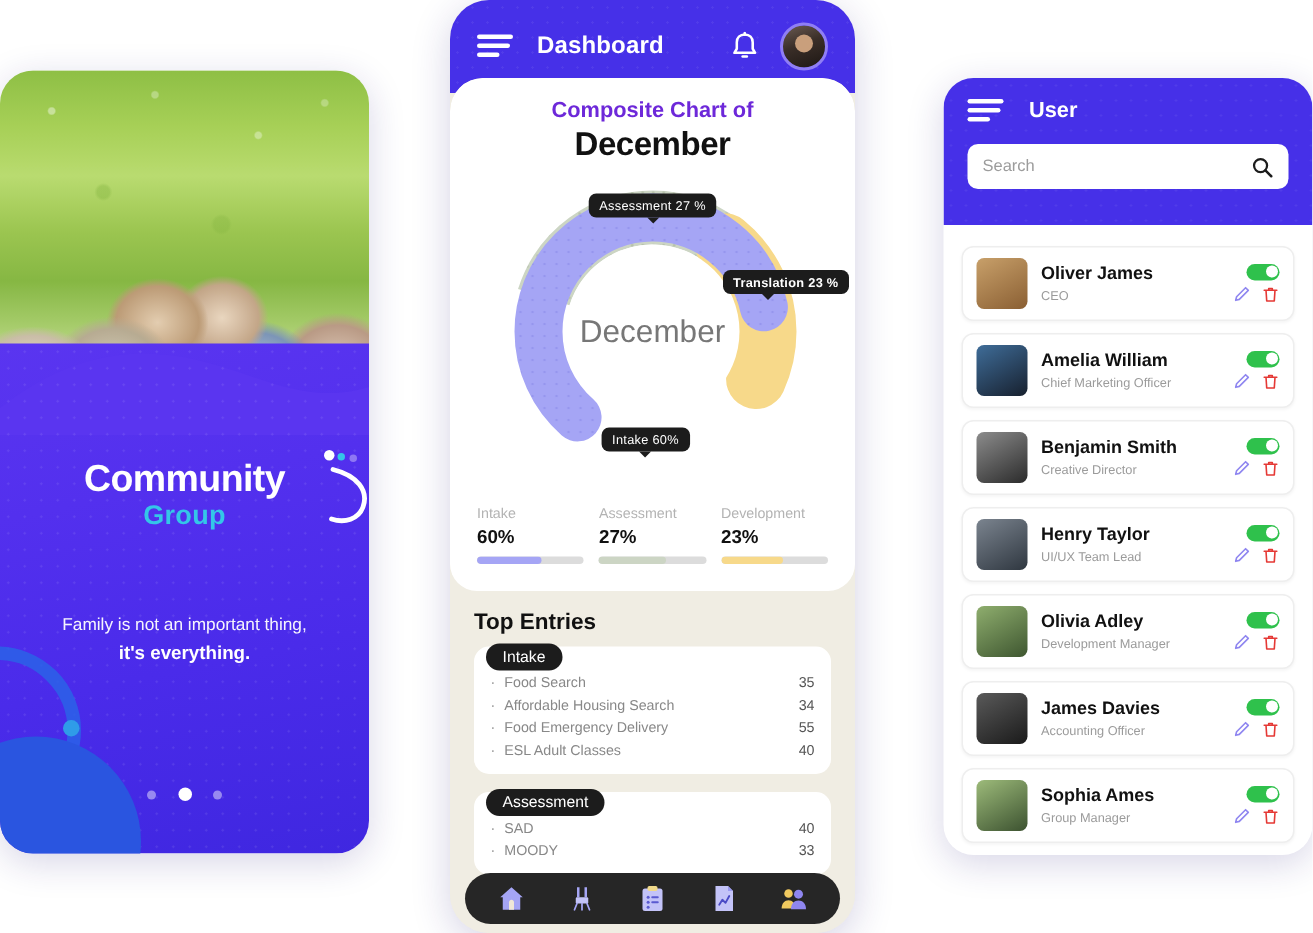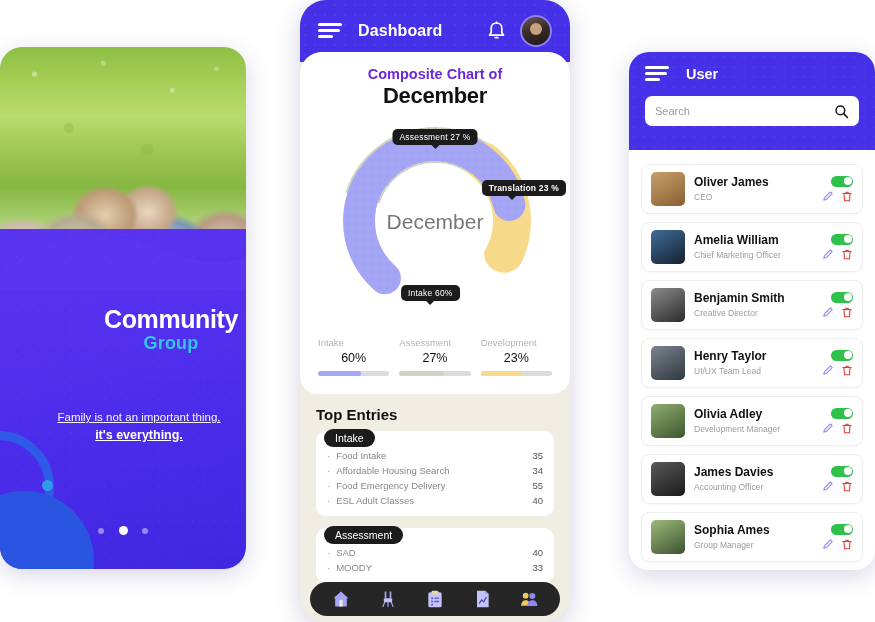--- a/index.html
+++ b/index.html
@@ -52,37 +52,37 @@
     position:absolute; inset:0;
     background-image:radial-gradient(rgba(255,255,255,.09) .7px, transparent .8px);
     background-size:11px 11px;
   }
   .deco-ring {
     position:absolute; border-radius:50%;
     border:9px solid #2a63e8; opacity:.85;
   }
   .deco-circle { position:absolute; border-radius:50%; }
   #logo-wrap {
-    position:absolute; left:0; top:78px; width:100%; text-align:center;margin-left:48px;
+    position:absolute; left:0; top:78px; width:100%; text-align:center;
   }
   #logo-main {
     font-size:25px; font-weight:bold; color:#ffffff; letter-spacing:-.4px;
     line-height:1; display:inline-block; position:relative;
   }
   #logo-sub {
     font-size:18px; font-weight:bold; color:#34c6e8; letter-spacing:.2px;
     line-height:1; margin-top:2px; display:block; text-align:center;
   }
   #logo-swoosh { position:absolute; right:-4px; top:4px; }
   #logo-dot-a { position:absolute; width:5px;height:5px;border-radius:50%;background:#34c6e8; right:16px; top:-5px; }
   #logo-dot-b { position:absolute; width:7px;height:7px;border-radius:50%;background:#ffffff; right:23px; top:-7px; }
   #logo-dot-c { position:absolute; width:5px;height:5px;border-radius:50%;background:rgba(255,255,255,.35); right:8px; top:-4px; }
   #tagline {
-    position:absolute; left:16px; top:180px; width:100%; text-align:center;
-    color:#ffffff; line-height:1.45;text-decoration:underline;
+    position:absolute; left:0; top:180px; width:100%; text-align:center;
+    color:#ffffff; line-height:1.45;
   }
   #tagline-1 { font-size:11.5px; font-weight:400; opacity:.95; display:block; }
   #tagline-2 { font-size:12.5px; font-weight:bold; display:block; }
   #pager { position:absolute; left:0; bottom:30px; width:100%; text-align:center; }
   .pager-dot {
     display:inline-block; width:6px; height:6px; border-radius:50%;
     background:rgba(255,255,255,.45); margin:0 5px; vertical-align:middle;
   }
   .pager-dot.active { width:9px; height:9px; background:#ffffff; }
 
@@ -141,21 +141,21 @@
   #chip-assessment { left:50%; transform:translateX(-50%); top:16px; }
   #chip-translation { right:4px; top:67px;font-weight:bold; }
   #chip-translation::after{ left:36%; }
   #chip-intake { left:50%; transform:translateX(-58%); top:161px;margin-top:11px; }
 
   #stats {
     display:flex; padding:6px 18px 4px; gap:10px;
   }
   .stat { flex:1; }
   .stat-label { font-size:9.5px; color:#b3b3b3; font-weight:400; }
-  .stat-value { font-size:12.5px; color:#111; font-weight:normal; margin-top:3px;text-align:center; }
+  .stat-value { font-size:12.5px; color:#111; font-weight:bold; margin-top:3px; }
   .stat-bar { height:5px; border-radius:3px; background:#dcdcdc; margin-top:6px; position:relative; overflow:hidden; }
   .stat-bar span { position:absolute; left:0; top:0; height:100%; border-radius:3px; display:block; }
 
   #entries { padding:12px 16px 6px; }
   #entries-title { font-size:15px; font-weight:bold; color:#111; margin-bottom:8px; }
   .group { position:relative; margin-bottom:12px; }
   .group-chip {
     position:absolute; left:8px; top:-2px; z-index:2;
     background:#1c1c1c; color:#fff; border-radius:11px;
     font-size:10.5px; padding:3px 11px; font-weight:500;
@@ -343,21 +343,21 @@
     </div>
 
     <div id="entries">
       <div id="entries-title">Top Entries</div>
 
       <div class="group">
         <div class="group-chip">Intake</div>
         <div class="group-card">
           <div class="entry">
             <span class="entry-bullet">·</span>
-            <span class="entry-name">Food Intake</span>
+            <span class="entry-name">Food Search</span>
             <span class="entry-val">35</span>
           </div>
           <div class="entry">
             <span class="entry-bullet">·</span>
             <span class="entry-name">Affordable Housing Search</span>
             <span class="entry-val">34</span>
           </div>
           <div class="entry">
             <span class="entry-bullet">·</span>
             <span class="entry-name">Food Emergency Delivery</span>

